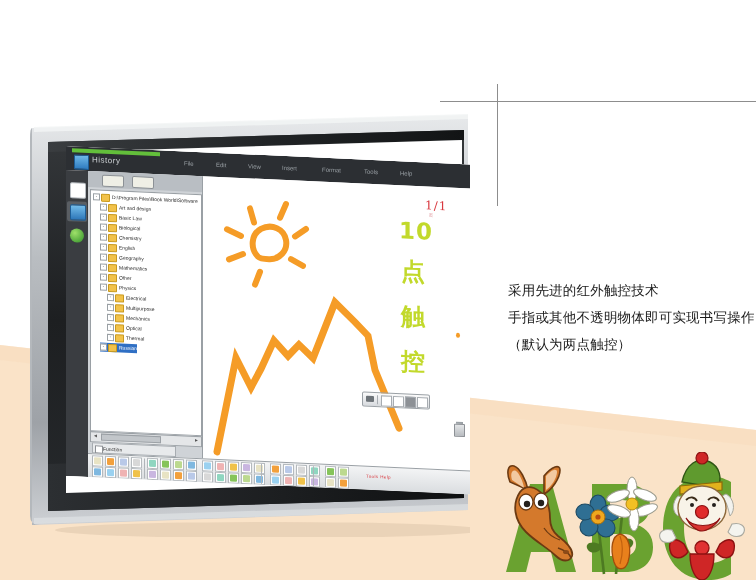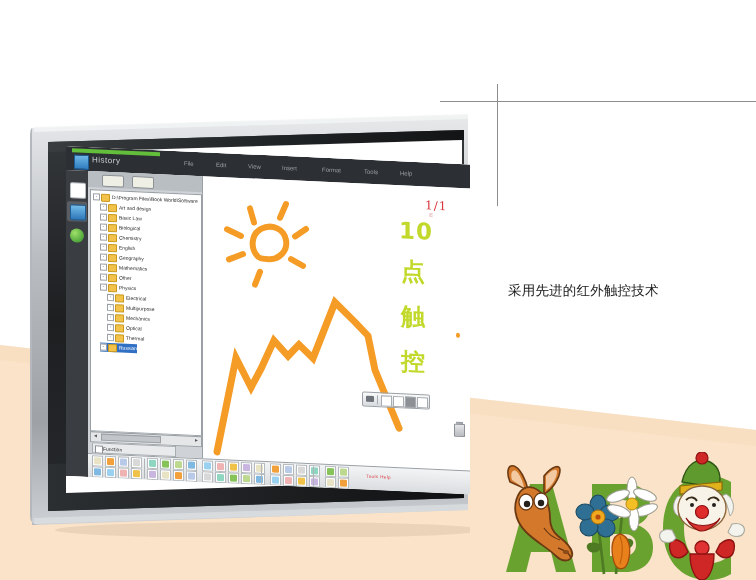--- a/index.html
+++ b/index.html
@@ -118,20 +118,22 @@
     <rect x="0" y="0" width="756" height="580" fill="#ffffff"></rect>
     <path d="M0,345 L756,430 L756,580 L0,580 Z" fill="#fae3c8"></path>
     <path d="M0,345 L756,430 L756,446 L0,360 Z" fill="#f7ddbd" opacity=".55"></path>
   </svg>
 
   <div class="rule-h"></div>
   <div class="rule-v"></div>
 
   <div class="copy">
     <p>采用先进的红外触控技术</p>
+    <p>手指或其他不透明物体即可实现书写操作</p>
+    <p>（默认为两点触控）</p>
   </div>
 
   <div class="monitor">
 
     <svg class="mon-svg" width="450" height="425" viewBox="0 0 450 425">
       <defs>
         <linearGradient id="gOuter" x1="0" y1="0" x2="0" y2="1">
           <stop offset="0" stop-color="#e7e9eb"></stop>
           <stop offset=".35" stop-color="#b9bdc1"></stop>
           <stop offset=".75" stop-color="#9ea2a7"></stop>

